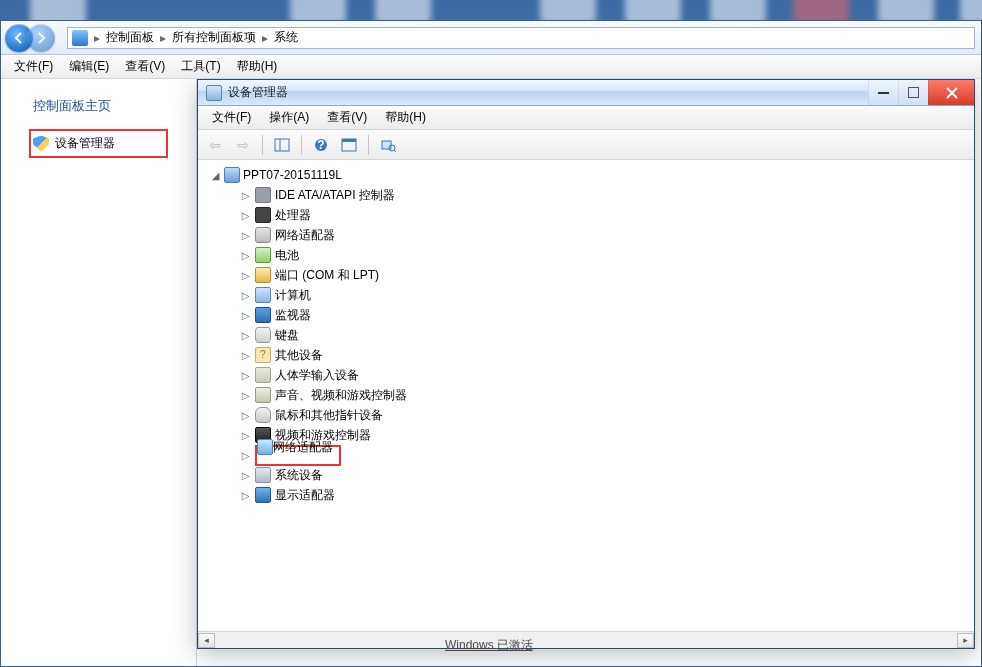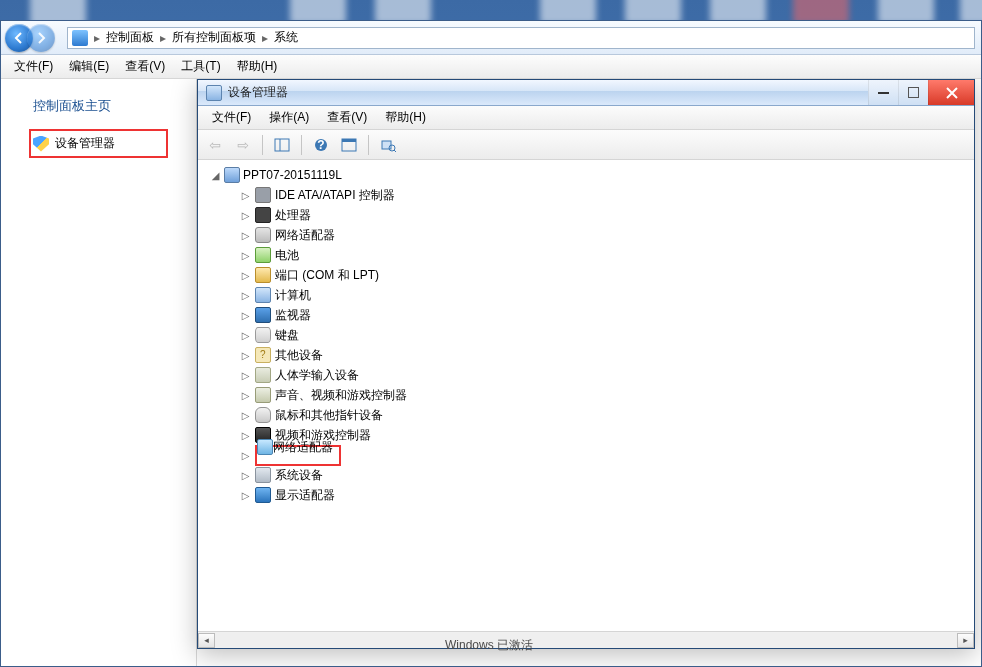--- a/index.html
+++ b/index.html
@@ -154,21 +154,21 @@
 
 .dm-scroll-x{
   height:17px; background:#f0f0f0; border-top:1px solid #d5d5d5;
   display:flex;align-items:center;justify-content:space-between;
 }
 .sx-btn{ width:17px;height:15px;background:linear-gradient(#fdfdfd,#e4e4e4);border:1px solid #bcbcbc;display:flex;align-items:center;justify-content:center;font-size:9px;color:#555;}
 .sx-track{ flex:1;height:15px;background:#efefef;}
 
 .footer-strip{
   position:absolute; left:196px; bottom:0; height:29px; color:#4a4a4a;
-  padding-left:52px; font-size:12px; white-space:nowrap;
+  padding-left:52px; font-size:12px; white-space:nowrap;text-decoration:underline;
 }
 </style>
 </head>
 <body>
 
 <div class="desktop-bg">
   <div class="bg-icon" style="left:30px;top:-30px;"></div>
   <div class="bg-icon" style="left:290px;top:-32px;"></div>
   <div class="bg-icon" style="left:375px;top:-32px;"></div>
   <div class="bg-icon" style="left:540px;top:-32px;"></div>

